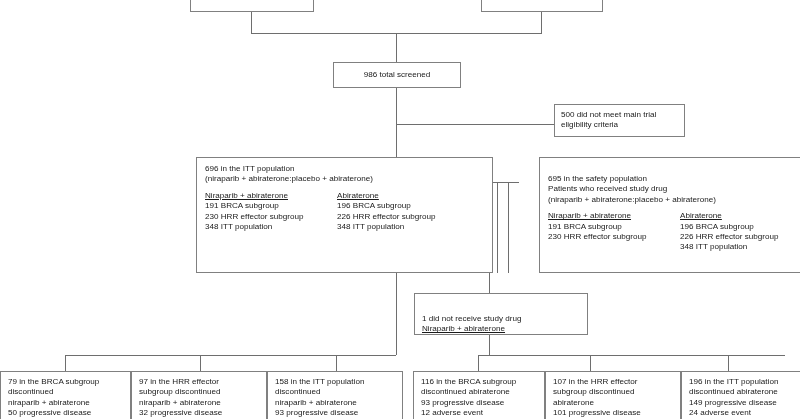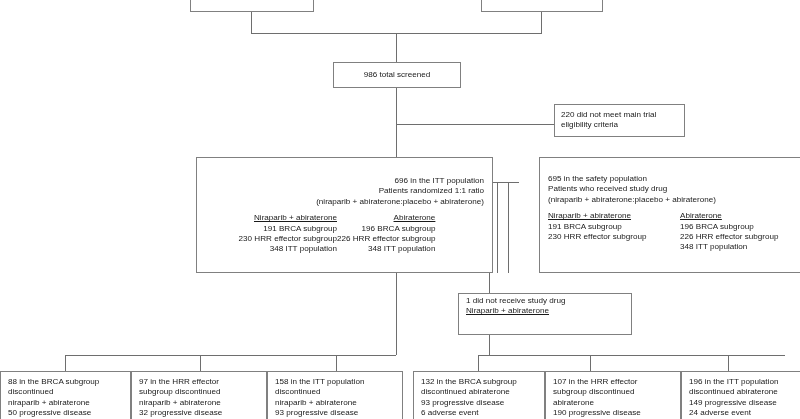--- a/index.html
+++ b/index.html
@@ -49,27 +49,26 @@
 
   <div class="box vcenter center" style="left:333px;top:62px;width:128px;height:26px;">
     <span>986 total screened</span>
   </div>
 
   <div class="ln v" style="left:396px;top:88px;height:69px;"></div>
 
   <div class="ln h" style="left:396px;top:124px;width:159px;"></div>
 
   <div class="box" style="left:554px;top:104px;width:131px;height:33px;padding:5px 6px;">
-    <div>220 did not meet main trial</div>
+    <div>500 did not meet main trial</div>
     <div>eligibility criteria</div>
   </div>
 
-  <div class="box" style="left:196px;top:157px;width:297px;height:116px;padding:18px 8px;text-align:right;">
+  <div class="box" style="left:196px;top:157px;width:297px;height:116px;padding:6px 8px;">
     <div>696 in the ITT population</div>
-    <div>Patients randomized 1:1 ratio</div>
     <div>(niraparib + abiraterone:placebo + abiraterone)</div>
     <div class="spacer"></div>
     <div class="cols">
       <div class="col colA">
         <div class="u nowrap">Niraparib + abiraterone</div>
         <div>191 BRCA subgroup</div>
         <div>230 HRR effector subgroup</div>
         <div>348 ITT population</div>
       </div>
       <div class="col">
@@ -101,69 +100,69 @@
     </div>
   </div>
 
   <div class="ln h" style="left:493px;top:182px;width:26px;"></div>
   <div class="ln v" style="left:497px;top:182px;height:91px;"></div>
   <div class="ln v" style="left:508px;top:182px;height:91px;"></div>
 
   <div class="ln v" style="left:489px;top:273px;height:27px;"></div>
   <div class="ln v" style="left:396px;top:273px;height:82px;"></div>
 
-  <div class="box" style="left:414px;top:293px;width:174px;height:42px;padding:2px 7px;margin-left:44px;">
+  <div class="box" style="left:414px;top:293px;width:174px;height:42px;padding:20px 7px;">
     <div>1 did not receive study drug</div>
     <div class="u nowrap">Niraparib + abiraterone</div>
   </div>
 
   <div class="ln h" style="left:65px;top:355px;width:331px;"></div>
   <div class="ln v" style="left:65px;top:355px;height:17px;"></div>
   <div class="ln v" style="left:200px;top:355px;height:17px;"></div>
   <div class="ln v" style="left:336px;top:355px;height:17px;"></div>
 
   <div class="ln v" style="left:489px;top:335px;height:20px;"></div>
   <div class="ln h" style="left:478px;top:355px;width:307px;"></div>
   <div class="ln v" style="left:478px;top:355px;height:17px;"></div>
   <div class="ln v" style="left:590px;top:355px;height:17px;"></div>
   <div class="ln v" style="left:728px;top:355px;height:17px;"></div>
 
   <div class="box" style="left:0px;top:371px;width:131px;height:56px;padding:5px 7px;">
-    <div>88 in the BRCA subgroup</div>
+    <div>79 in the BRCA subgroup</div>
     <div>discontinued</div>
     <div>niraparib + abiraterone</div>
     <div>50 progressive disease</div>
   </div>
 
   <div class="box" style="left:131px;top:371px;width:136px;height:56px;padding:5px 7px;">
     <div>97 in the HRR effector</div>
     <div>subgroup discontinued</div>
     <div>niraparib + abiraterone</div>
     <div>32 progressive disease</div>
   </div>
 
   <div class="box" style="left:267px;top:371px;width:136px;height:56px;padding:5px 7px;">
     <div>158 in the ITT population</div>
     <div>discontinued</div>
     <div>niraparib + abiraterone</div>
     <div>93 progressive disease</div>
   </div>
 
   <div class="box" style="left:413px;top:371px;width:132px;height:56px;padding:5px 7px;">
-    <div>132 in the BRCA subgroup</div>
+    <div>116 in the BRCA subgroup</div>
     <div>discontinued abiraterone</div>
     <div>93 progressive disease</div>
-    <div>6 adverse event</div>
+    <div>12 adverse event</div>
   </div>
 
   <div class="box" style="left:545px;top:371px;width:136px;height:56px;padding:5px 7px;">
     <div>107 in the HRR effector</div>
     <div>subgroup discontinued</div>
     <div>abiraterone</div>
-    <div>190 progressive disease</div>
+    <div>101 progressive disease</div>
   </div>
 
   <div class="box" style="left:681px;top:371px;width:134px;height:56px;padding:5px 7px;">
     <div>196 in the ITT population</div>
     <div>discontinued abiraterone</div>
     <div>149 progressive disease</div>
     <div>24 adverse event</div>
   </div>
 
 </div>

